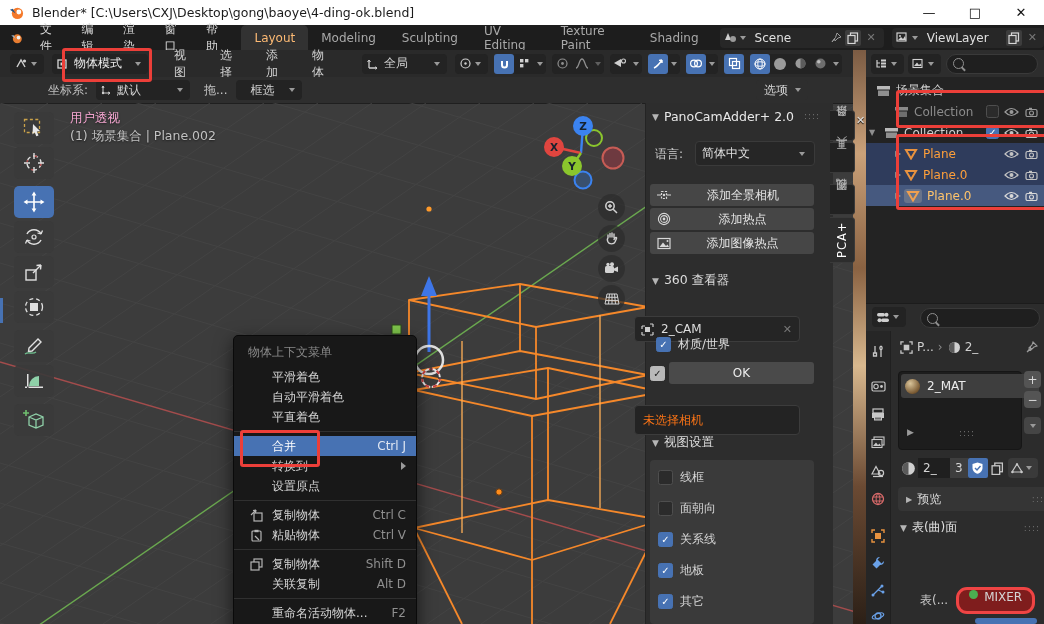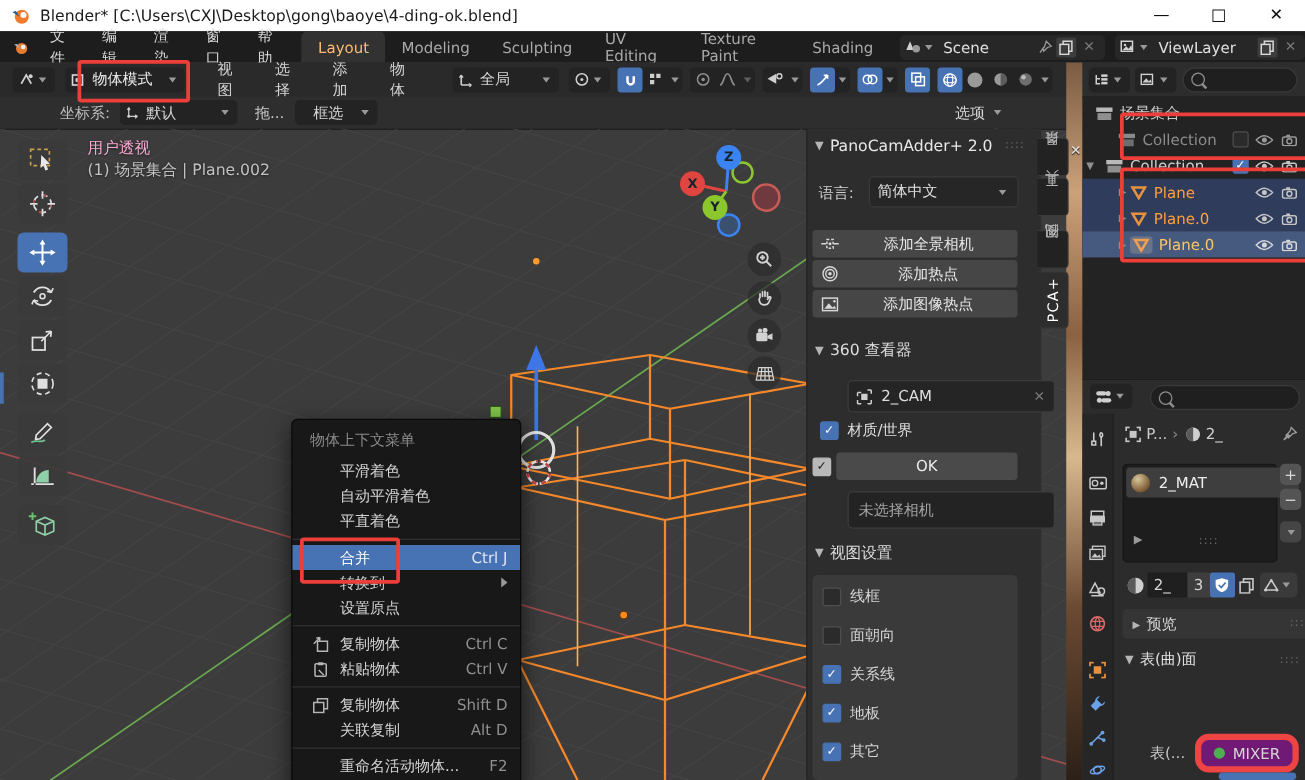--- a/index.html
+++ b/index.html
@@ -71,22 +71,22 @@
   #npanel{left:645px;top:103px;width:187px;height:521px;background:#2d2d2d;border-left:1px solid #242424;}
   .np-title{left:652px;top:109px;color:#e8e8e8;font-size:12.5px;display:flex;align-items:center;}
   .dots{color:#6e6e6e;letter-spacing:1px;font-size:9px;}
   .np-drop{background:#262626;border:1px solid #3a3a3a;border-radius:4px;height:23px;display:flex;
            align-items:center;padding:0 6px;color:#e0e0e0;}
   .bigbtn{position:absolute;left:650px;width:164px;height:22px;background:#464646;border-radius:3px;
           display:flex;align-items:center;color:#e6e6e6;}
   .bigbtn .lbl{flex:1;text-align:center;}
   .sechdr{position:absolute;left:652px;color:#dcdcdc;display:flex;align-items:center;font-size:12.5px;}
   .twist{color:#b5b5b5;font-size:9px;margin-right:5px;}
-  .fieldbox{position:absolute;left:678px;width:164px;background:#252525;border:1px solid #3c3c3c;
-            border-radius:4px;display:flex;align-items:center;color:#dedede;}
+  .fieldbox{position:absolute;left:634px;width:164px;background:#252525;border:1px solid #3c3c3c;
+            border-radius:4px;display:flex;align-items:center;color:#dedede;margin-top:12px;}
   .vtab{position:absolute;left:830px;width:24px;background:#222222;border:1px solid #3a3a3a;border-right:none;
         border-radius:4px 0 0 4px;color:#b5b5b5;display:flex;align-items:center;justify-content:center;
         writing-mode:vertical-rl;transform:rotate(180deg);font-size:11.5px;letter-spacing:1px;}
   .vtab.active{background:#2d2d2d;color:#ffffff;border-color:#3a3a3a;}
 
   
   #sliver{left:853px;top:50px;width:13px;height:574px;
           background:linear-gradient(180deg,#7b5b43,#caa179 18%,#8a6242 38%,#d8b88e 55%,#6b4a33 76%,#2c2017);}
   #sliverx{left:856px;top:114px;color:#e2e2e2;font-size:11px;text-shadow:0 1px 1px #000;}
 
@@ -692,21 +692,21 @@
     <span style="margin-left:7px;color:#dedede">材质/世界</span>
   </div>
 
   <div class="row abs" style="left:650px;top:362px;width:164px">
     <div class="cb light"></div>
     <div style="flex:1;height:22px;background:#4a4a4a;border-radius:3px;margin-left:4px;display:flex;
                 align-items:center;justify-content:center;color:#ececec">OK</div>
   </div>
 
   <div class="fieldbox" style="top:393px;height:28px;background:#232323">
-    <span style="padding-left:8px;color:#a3a3a3">未选择相机</span>
+    <span style="padding-left:8px;color:#f97316">未选择相机</span>
   </div>
 
   <div class="sechdr" style="top:434px">
     <span class="twist">▼</span>
       <span>视图设置</span>
   </div>
 
   <div class="abs" style="left:650px;top:460px;width:164px;height:164px;background:#3a3a3a;border-radius:4px">
     <div class="row" style="padding:9px 0 0 8px">
       <div class="cb"></div>
@@ -1021,22 +1021,22 @@
     <span>预览</span>
     <span class="dots" style="margin-left:auto">::::</span>
   </div>
   <div class="row abs" style="left:900px;top:519px;width:140px">
     <span class="twist">▼</span>
     <span style="color:#e0e0e0">表(曲)面</span>
     <span class="dots" style="margin-left:auto">::::</span>
   </div>
   <div class="row abs" style="left:920px;top:587px">
     <span style="color:#c9c9c9">表(...</span>
-    <div style="margin-left:8px;background:#701a75;border:5px solid #ef4444;border-radius:11px;height:21px;
-                display:flex;align-items:center;padding:0 10px">
+    <div style="margin-left:8px;background:#7f1d1d;border:3px solid #ef4444;border-radius:11px;height:21px;
+                display:flex;align-items:flex-start;padding:0 10px">
       <span style="width:9px;height:9px;border-radius:50%;background:#4caf50;margin-right:6px"></span>
       <span>MIXER</span>
     </div>
   </div>
   <div class="blue-btn" style="left:975px;top:618px;width:62px;height:6px"></div>
 
   <div class="anno" style="left:62px;top:48px;width:84px;height:28px"></div>
   <div class="anno" style="left:240px;top:430px;width:74px;height:31px"></div>
   <div class="anno" style="left:896px;top:90px;width:145px;height:32px"></div>
   <div class="anno" style="left:896px;top:134px;width:145px;height:70px"></div>

